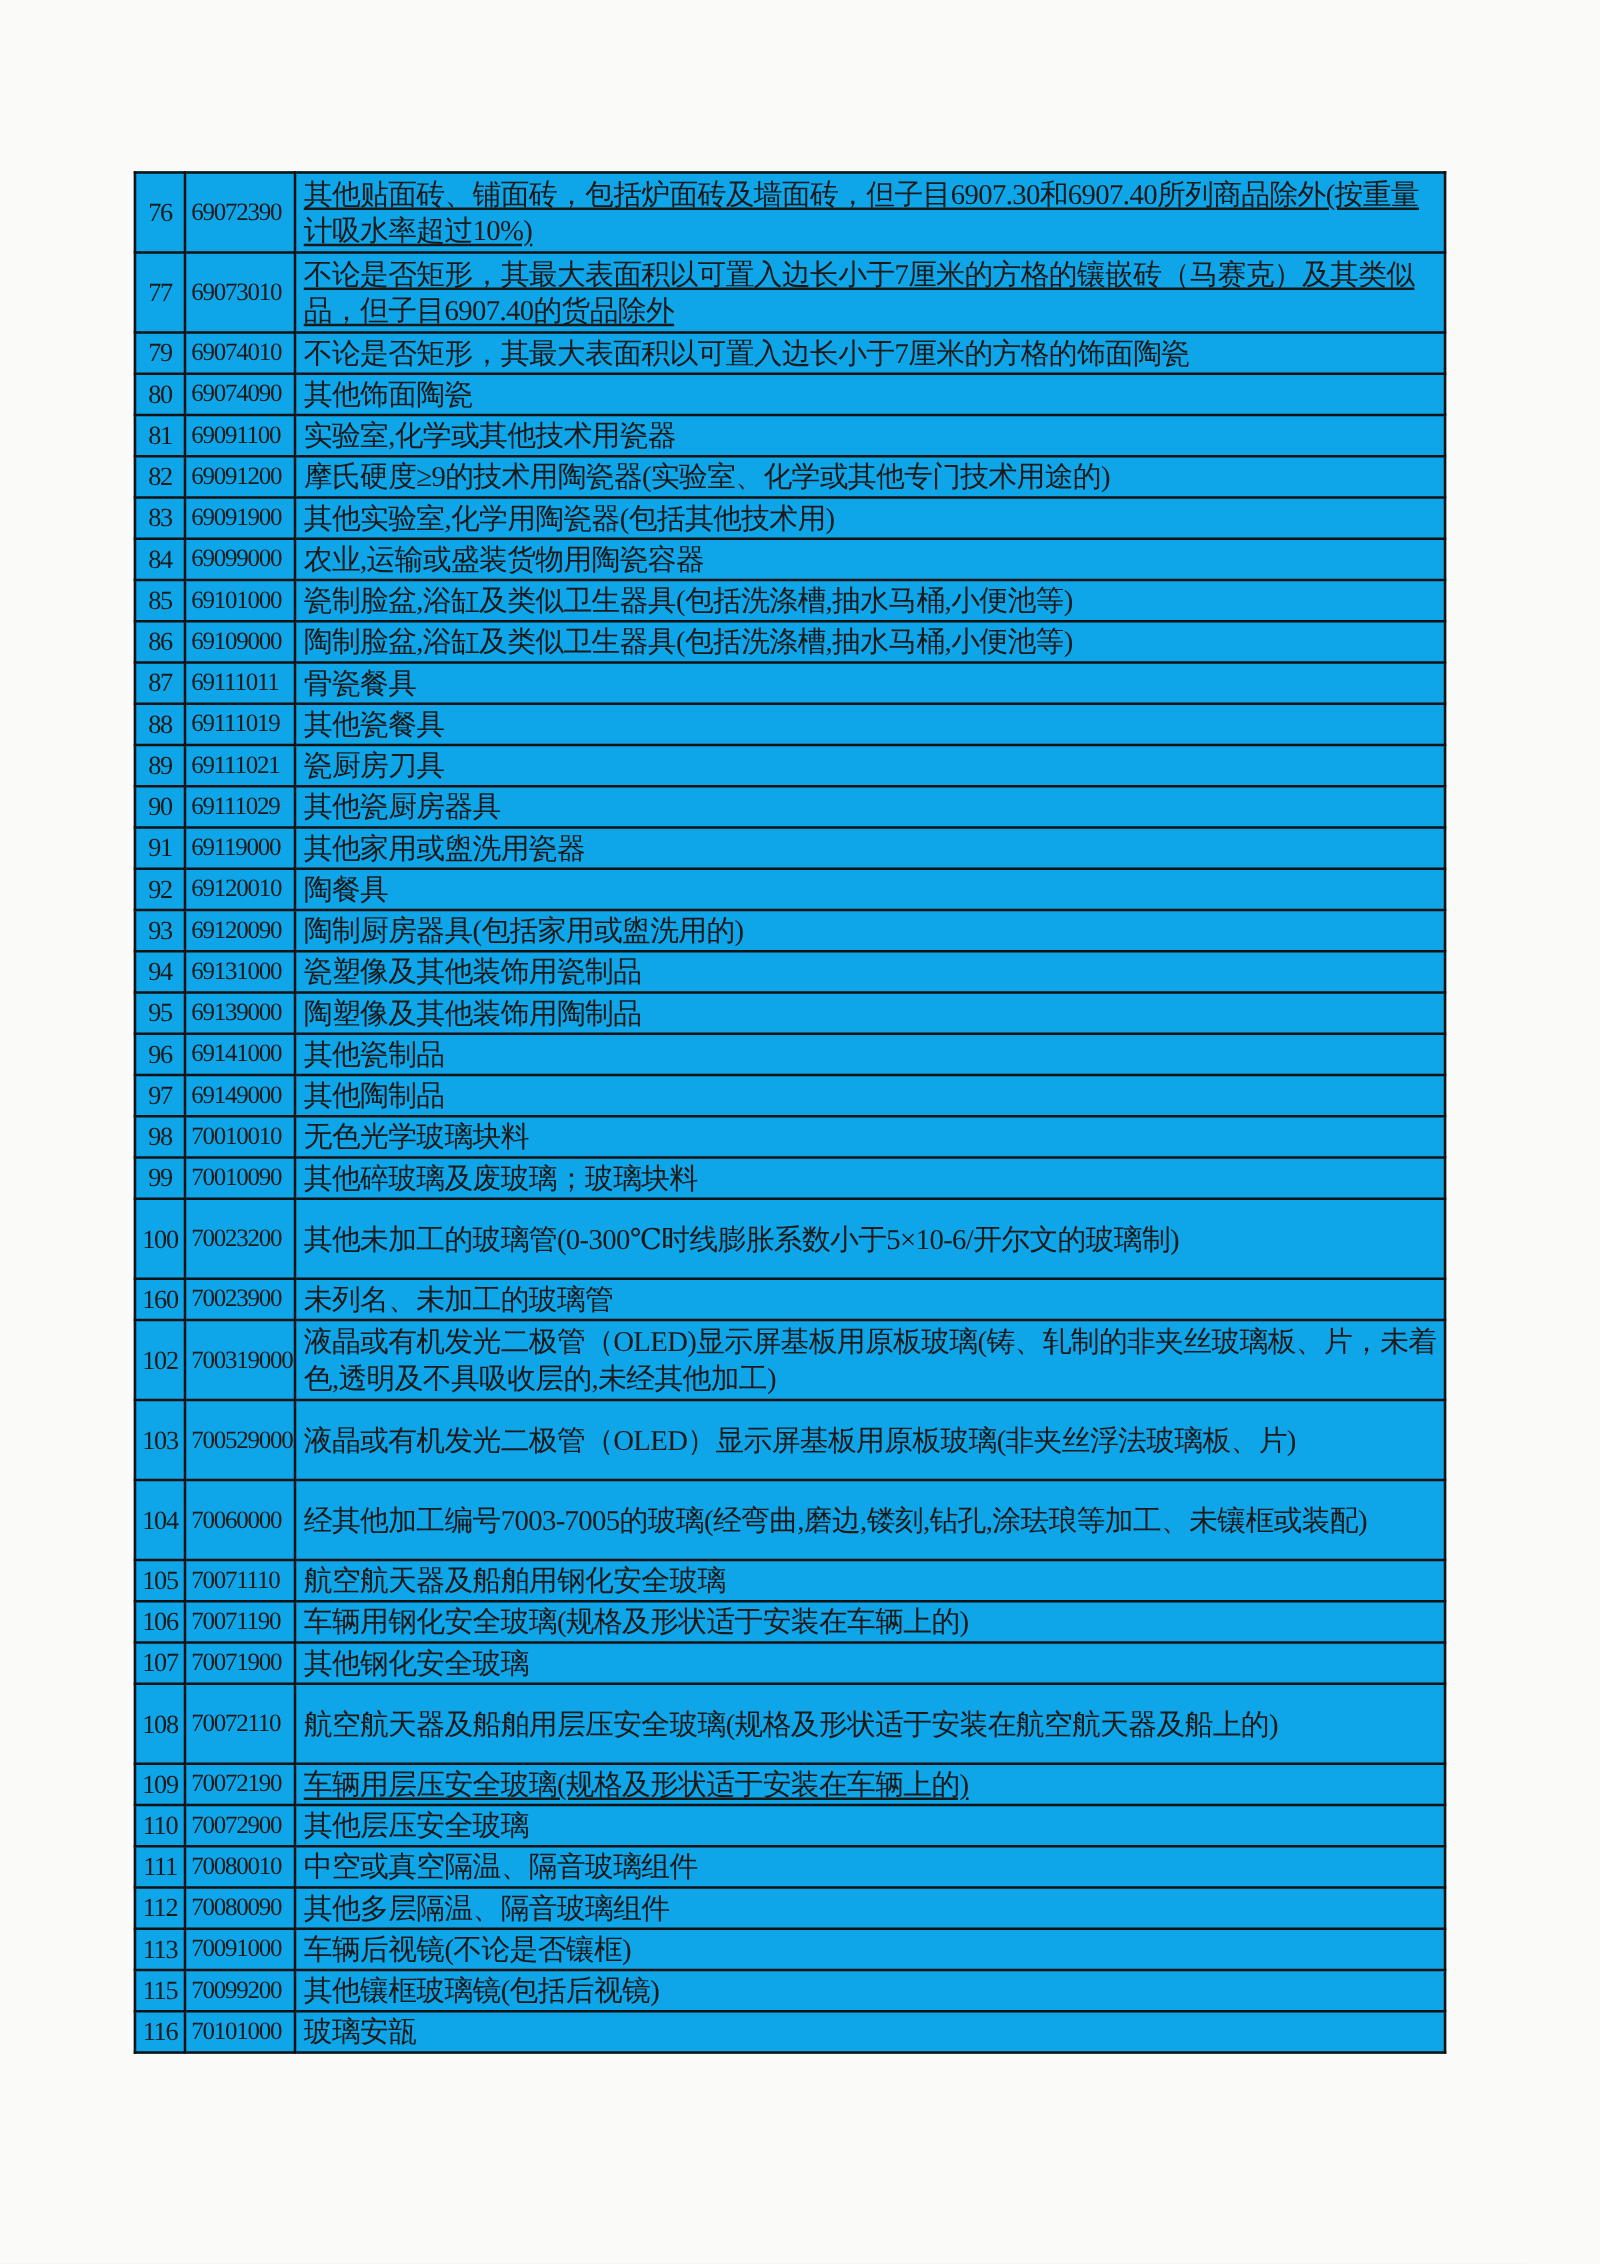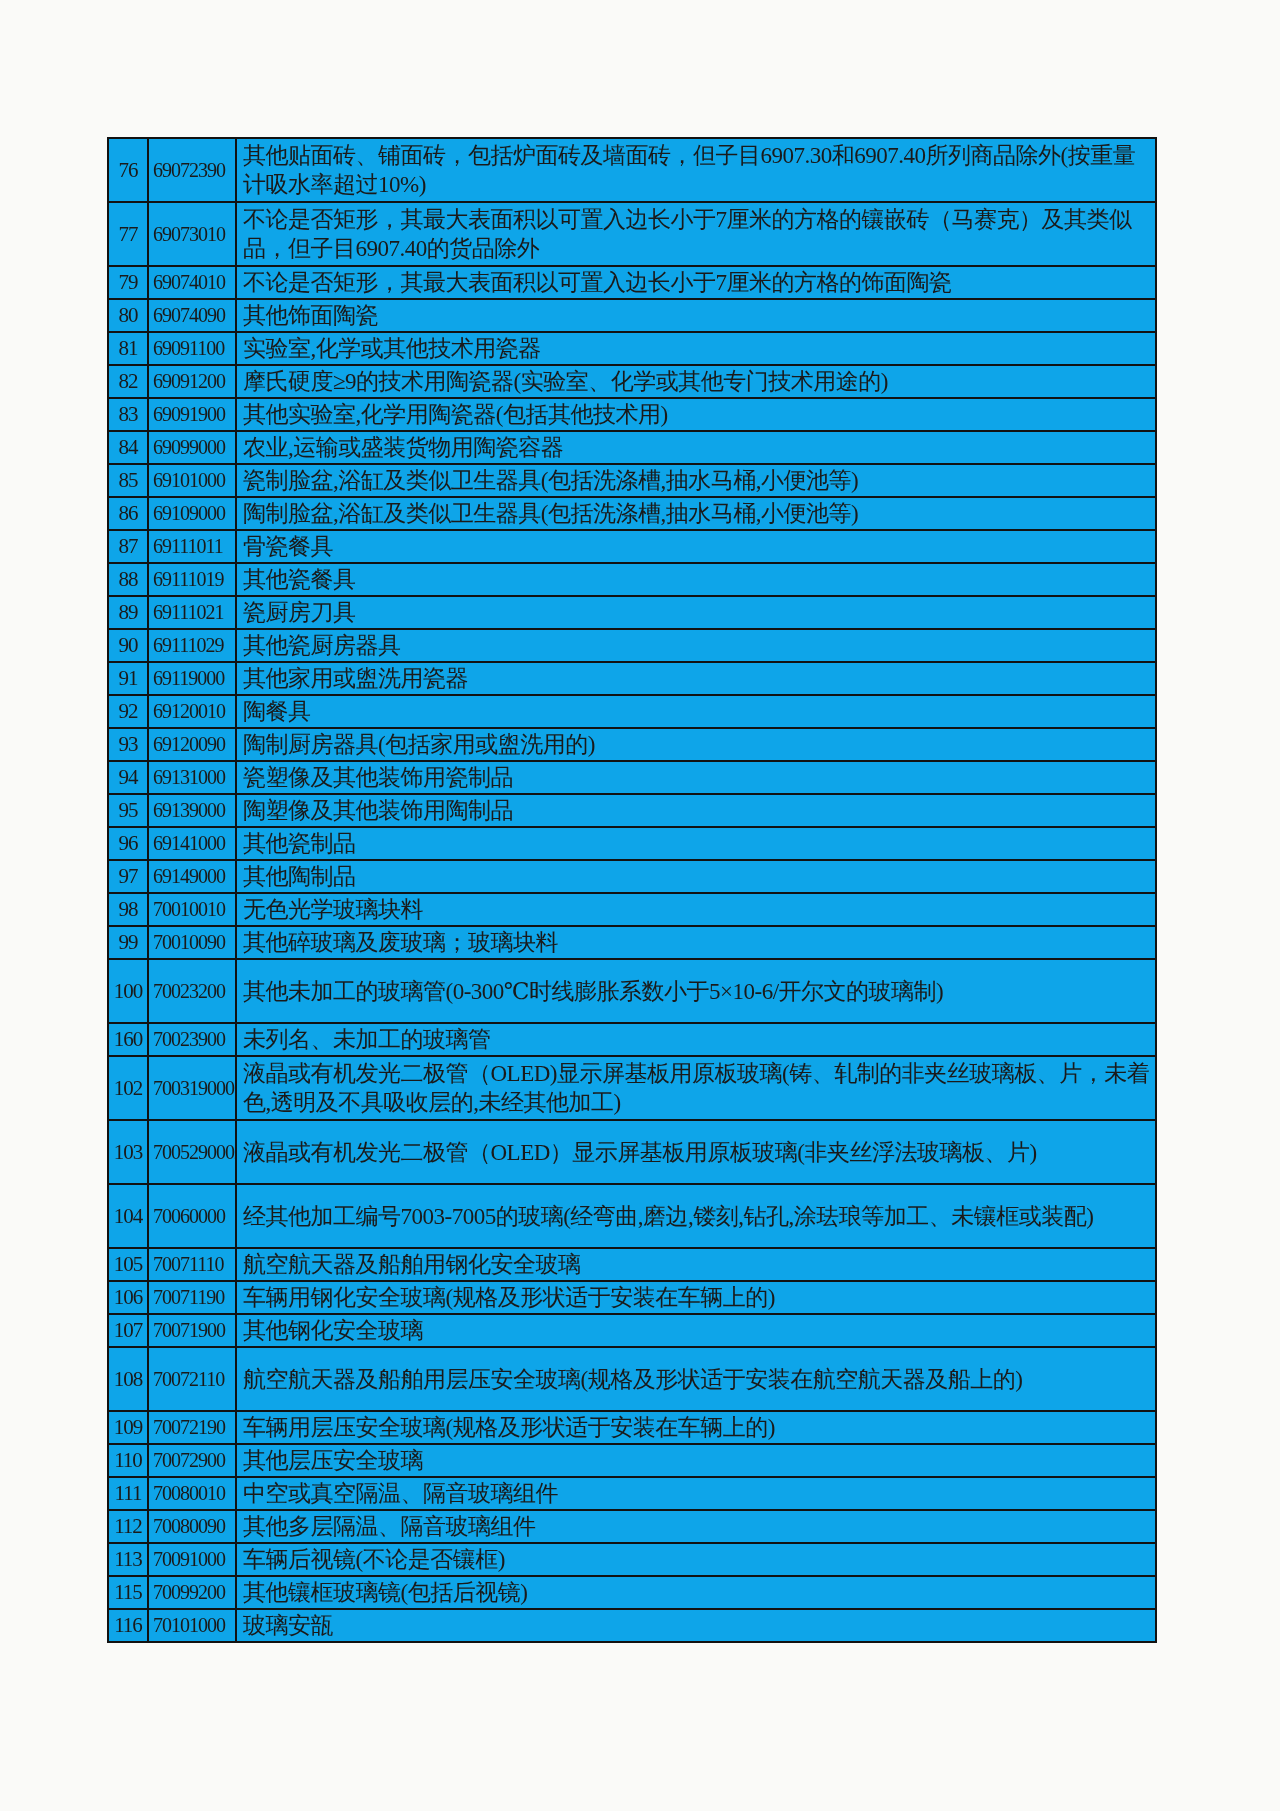--- a/index.html
+++ b/index.html
@@ -47,20 +47,21 @@
     padding: 0 1px 0 4px;
     white-space: nowrap;
   }
   td.c-desc {
     font-size: 23px;
     line-height: 29px;
     padding: 0 4px 0 6px;
     letter-spacing: -0.5px;
   }
   td.c-desc.u {
+    text-decoration: underline;
     text-decoration-thickness: 1.5px;
     text-underline-offset: 3px;
   }
 </style>
 </head>
 <body>
 
 <div class="page">
   <table class="hs-table">
     <colgroup>

